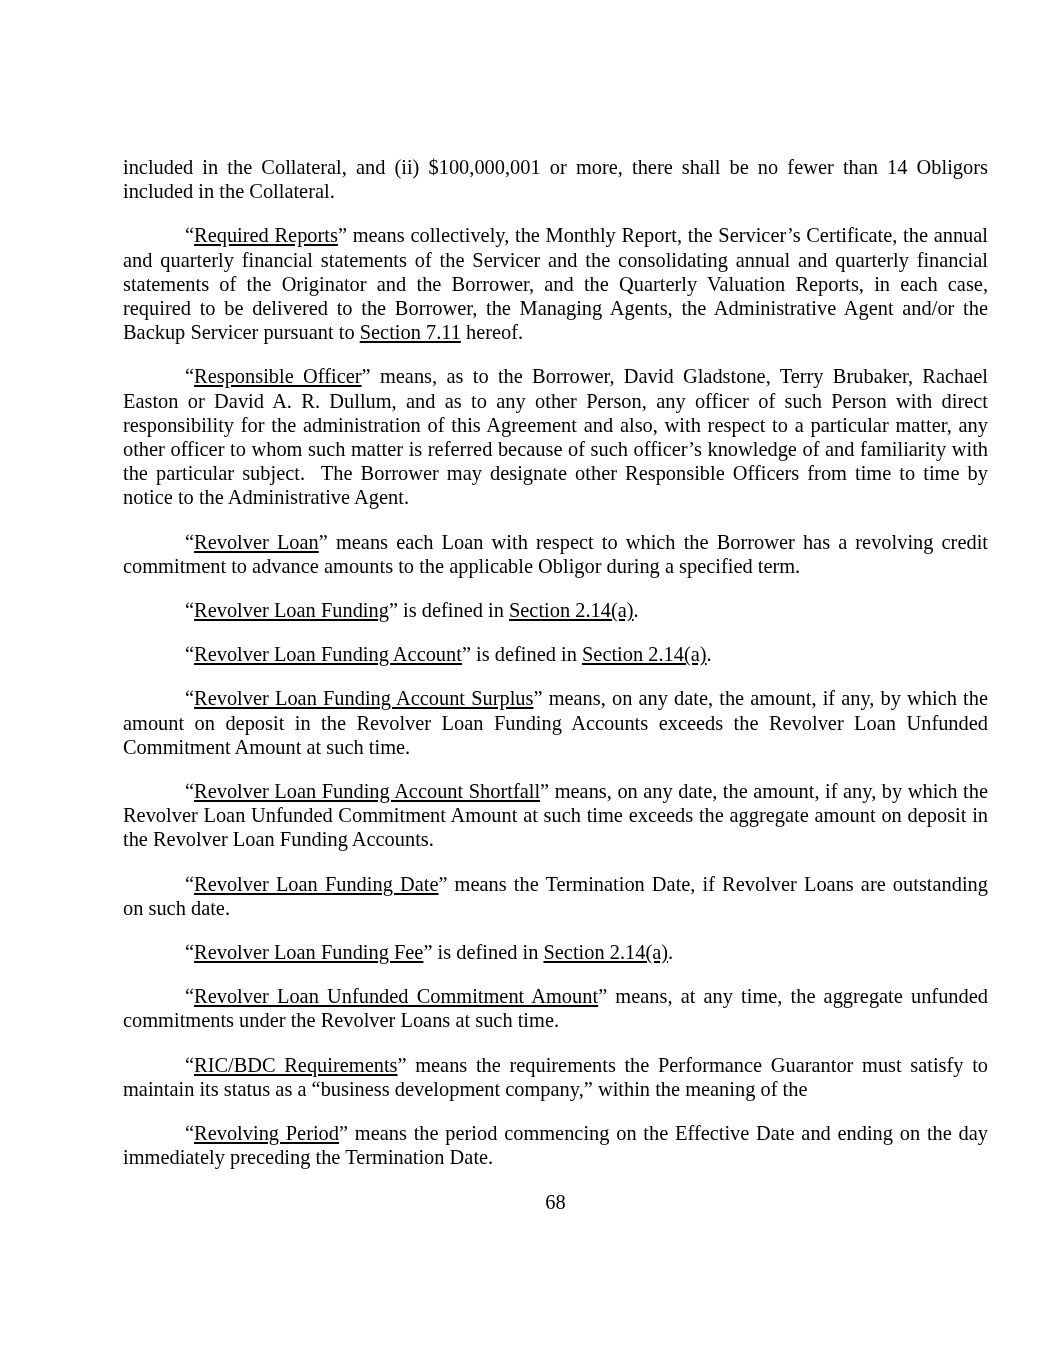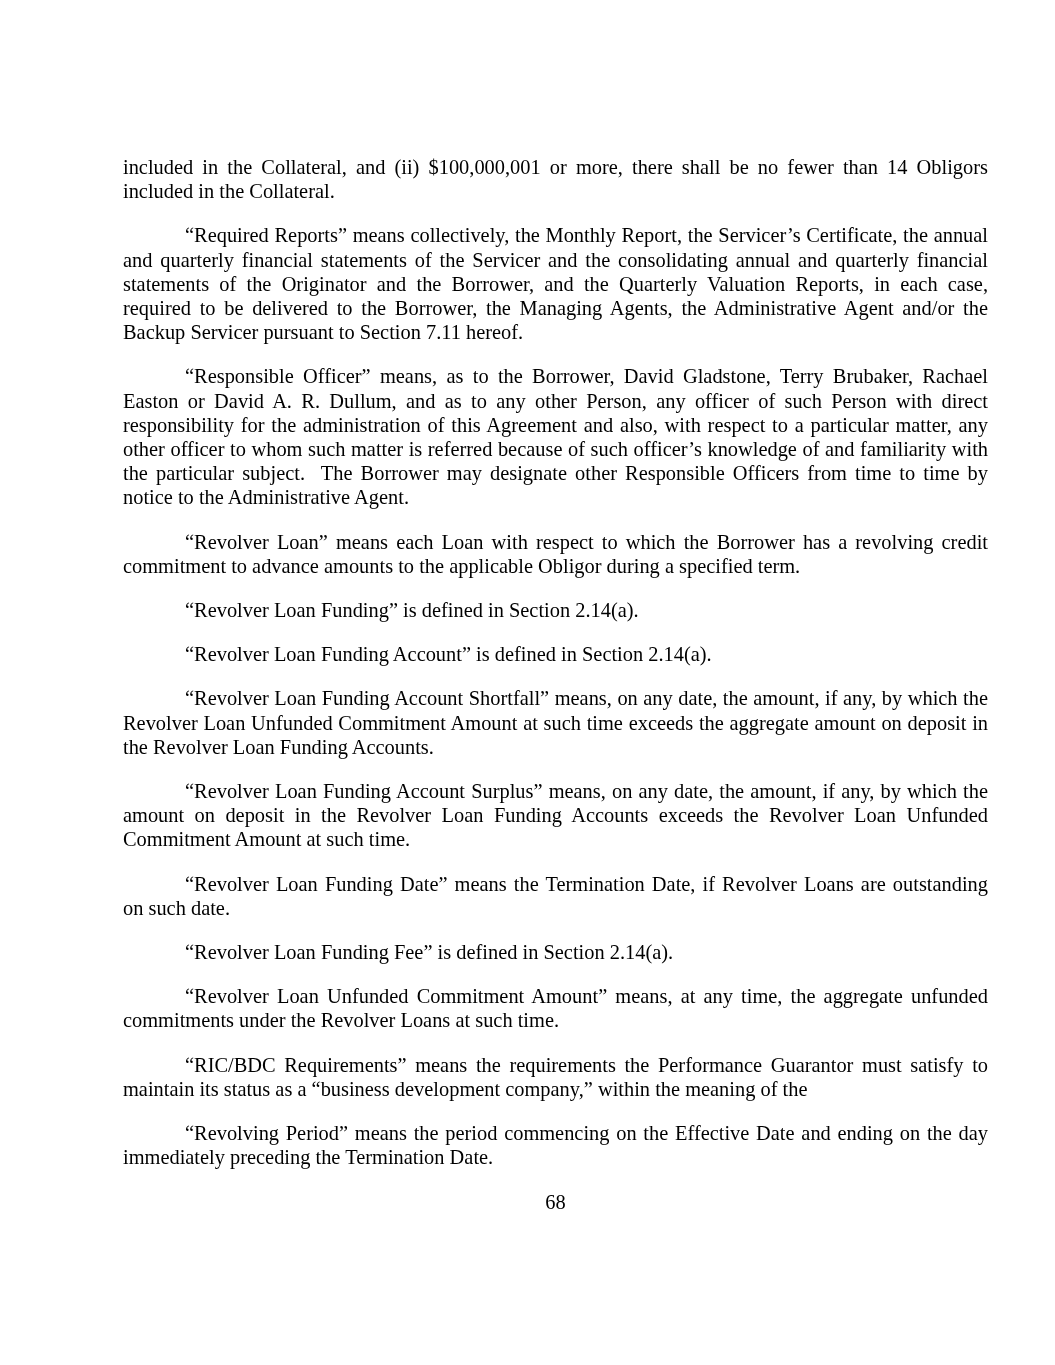--- a/index.html
+++ b/index.html
@@ -23,39 +23,40 @@
   }
   p.para {
     margin: 0 0 20px 0;
     text-align: justify;
     text-justify: inter-word;
   }
   p.para.indent {
     text-indent: 62px;
   }
   span.u {
+    text-decoration: underline;
   }
   .footer {
     text-align: center;
     margin-top: 6px;
   }
 </style>
 </head>
 <body>
 
 <main class="page">
   <section id="doc-body">
       <p class="para"><span>included in the Collateral, and (ii) $100,000,001 or more, there shall be no fewer than 14 Obligors included in the Collateral.</span></p>
       <p class="para indent"><span>“</span><span class="u">Required Reports</span><span>” means collectively, the Monthly Report, the Servicer’s Certificate, the annual and quarterly financial statements of the Servicer and the consolidating annual and quarterly financial statements of the Originator and the Borrower, and the Quarterly Valuation Reports, in each case, required to be delivered to the Borrower, the Managing Agents, the Administrative Agent and/or the Backup Servicer pursuant to </span><span class="u">Section 7.11</span><span> hereof.</span></p>
       <p class="para indent"><span>“</span><span class="u">Responsible Officer</span><span>” means, as to the Borrower, David Gladstone, Terry Brubaker, Rachael Easton or David A. R. Dullum, and as to any other Person, any officer of such Person with direct responsibility for the administration of this Agreement and also, with respect to a particular matter, any other officer to whom such matter is referred because of such officer’s knowledge of and familiarity with the particular subject.&nbsp; The Borrower may designate other Responsible Officers from time to time by notice to the Administrative Agent.</span></p>
       <p class="para indent"><span>“</span><span class="u">Revolver Loan</span><span>” means each Loan with respect to which the Borrower has a revolving credit commitment to advance amounts to the applicable Obligor during a specified term.</span></p>
       <p class="para indent"><span>“</span><span class="u">Revolver Loan Funding</span><span>” is defined in </span><span class="u">Section 2.14(a)</span><span>.</span></p>
       <p class="para indent"><span>“</span><span class="u">Revolver Loan Funding Account</span><span>” is defined in </span><span class="u">Section 2.14(a)</span><span>.</span></p>
+      <p class="para indent"><span>“</span><span class="u">Revolver Loan Funding Account Surplus</span><span>” means, on any date, the amount, if any, by which the amount on deposit in the Revolver Loan Funding Accounts exceeds the Revolver Loan Unfunded Commitment Amount at such time.</span></p>
       <p class="para indent"><span>“</span><span class="u">Revolver Loan Funding Account Shortfall</span><span>” means, on any date, the amount, if any, by which the Revolver Loan Unfunded Commitment Amount at such time exceeds the aggregate amount on deposit in the Revolver Loan Funding Accounts.</span></p>
-      <p class="para indent"><span>“</span><span class="u">Revolver Loan Funding Account Surplus</span><span>” means, on any date, the amount, if any, by which the amount on deposit in the Revolver Loan Funding Accounts exceeds the Revolver Loan Unfunded Commitment Amount at such time.</span></p>
       <p class="para indent"><span>“</span><span class="u">Revolver Loan Funding Date</span><span>” means the Termination Date, if Revolver Loans are outstanding on such date.</span></p>
       <p class="para indent"><span>“</span><span class="u">Revolver Loan Funding Fee</span><span>” is defined in </span><span class="u">Section 2.14(a)</span><span>.</span></p>
       <p class="para indent"><span>“</span><span class="u">Revolver Loan Unfunded Commitment Amount</span><span>” means, at any time, the aggregate unfunded commitments under the Revolver Loans at such time.</span></p>
       <p class="para indent"><span>“</span><span class="u">RIC/BDC Requirements</span><span>” means the requirements the Performance Guarantor must satisfy to maintain its status as a “business development company,” within the meaning of the</span></p>
       <p class="para indent"><span>“</span><span class="u">Revolving Period</span><span>” means the period commencing on the Effective Date and ending on the day immediately preceding the Termination Date.</span></p>
     </section>
   <div class="footer">68</div>
 </main>
 
 </body></html>

